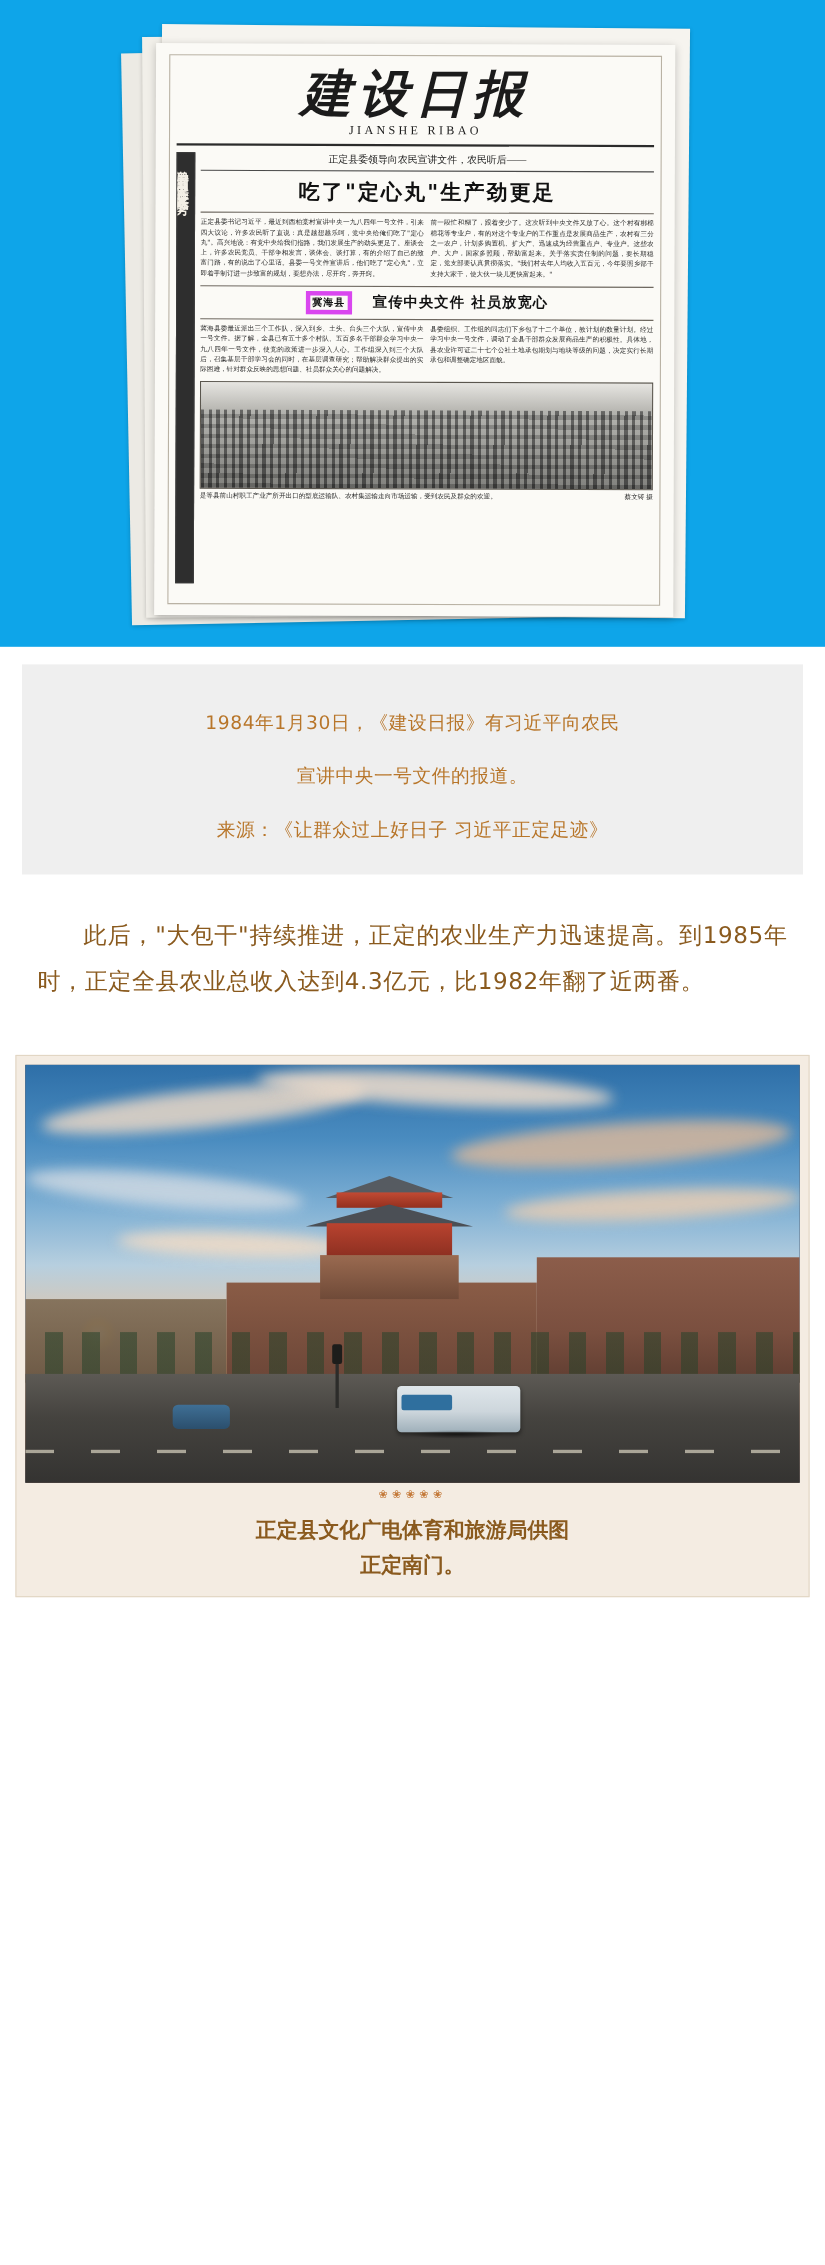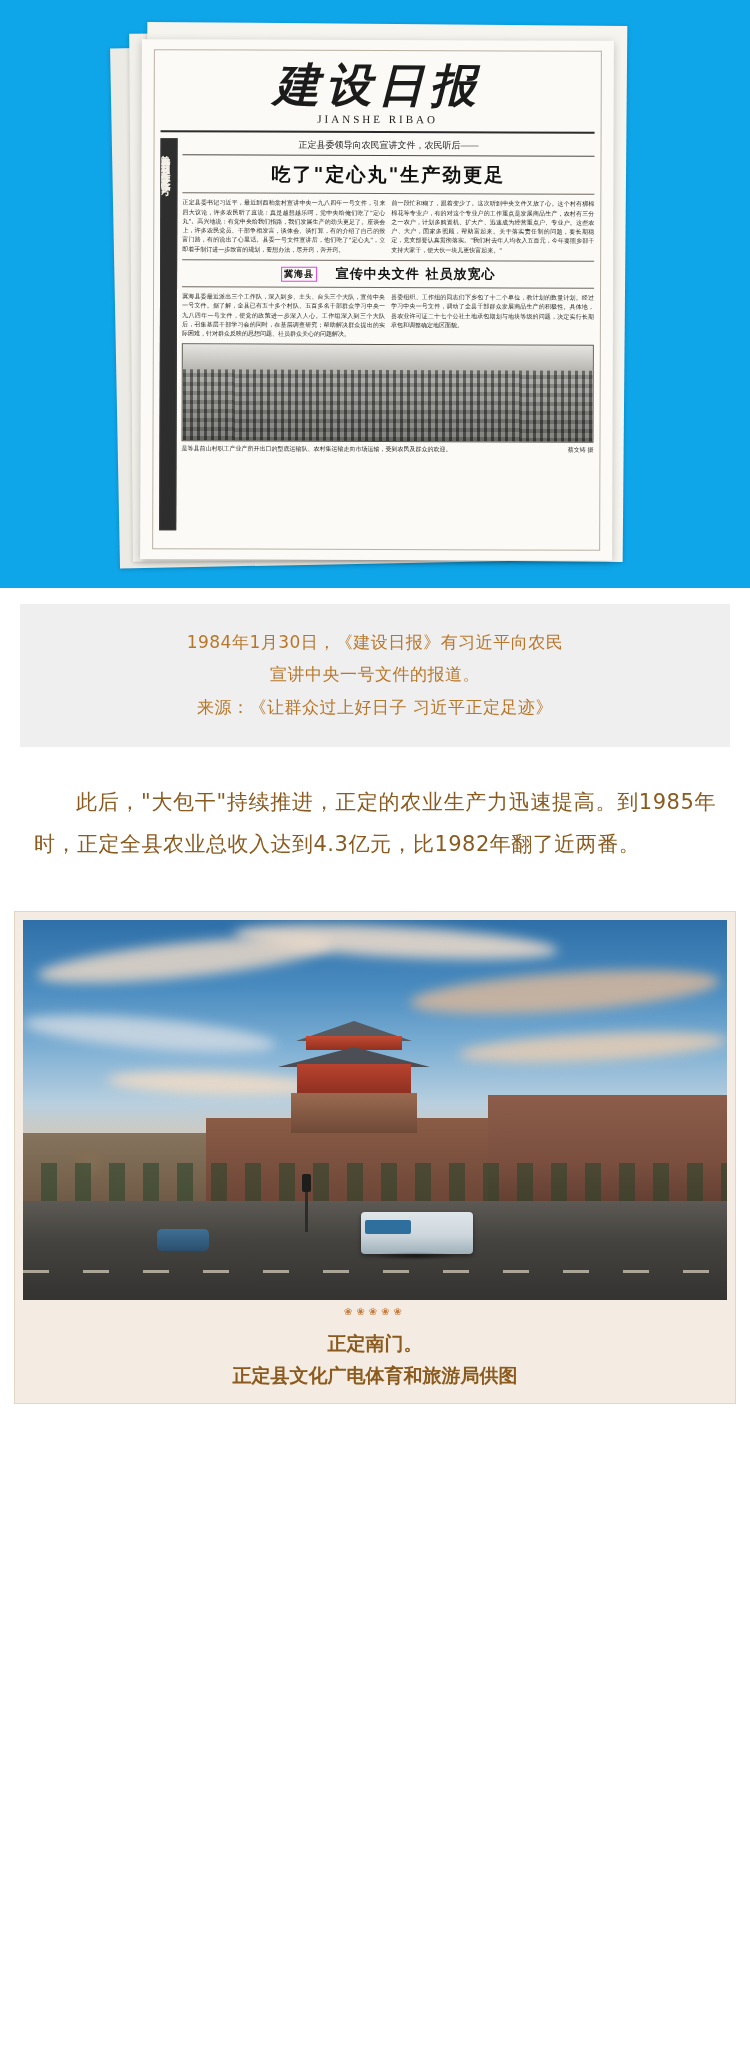--- a/index.html
+++ b/index.html
@@ -179,21 +179,21 @@
     font-family: "DejaVu Serif", serif;
     font-size: 13px;
     font-weight: 700;
     text-align: center;
     letter-spacing: 1px;
     color: #121212;
     margin-bottom: 4px;
   }
   .np-sub-head .tag {
     display: inline-block;
-    border: 1px solid #d946ef;
+    border: 4px solid #d946ef;
     font-size: 9px;
     padding: 0 2px;
     margin-right: 19px;
     vertical-align: middle;
     font-weight: 700;
   }
   .np-photo {
     margin-top: 5px;
     height: 96px;
     background:
@@ -228,21 +228,21 @@
     margin: 16px 20px 0 20px;
     background: #efefef;
     padding: 22px 30px 24px 30px;
     text-align: center;
     color: #b8762a;
     font-size: 17px;
     line-height: 1.9;
     font-family: "DejaVu Sans", "Liberation Sans", sans-serif;
     letter-spacing: .5px;
   }
-  .caption-band div { white-space: nowrap; }
+  .caption-band div { white-space: nowrap; margin-top: 16px; }
 
   
   .article {
     padding: 34px 34px 28px 34px;
     color: #8a5a1e;
     font-size: 21px;
     line-height: 2.0;
     font-family: "DejaVu Sans", "Liberation Sans", sans-serif;
     letter-spacing: .5px;
   }
@@ -491,19 +491,19 @@
       <div class="trees"></div>
       <div class="ground"></div>
       <div class="road-line"></div>
       <div class="car"></div>
       <div class="sign-pole"></div>
       <div class="bus"></div>
     </div>
 
     <div class="sep-dots">❀❀❀❀❀</div>
     <div class="photo-caption">
+      <div>正定县文化广电体育和旅游局供图</div>
       <div>正定南门。</div>
-      <div>正定县文化广电体育和旅游局供图</div>
     </div>
   </div>
 
   <div class="bottom-pad"></div>
 </div>
 
 </body></html>

